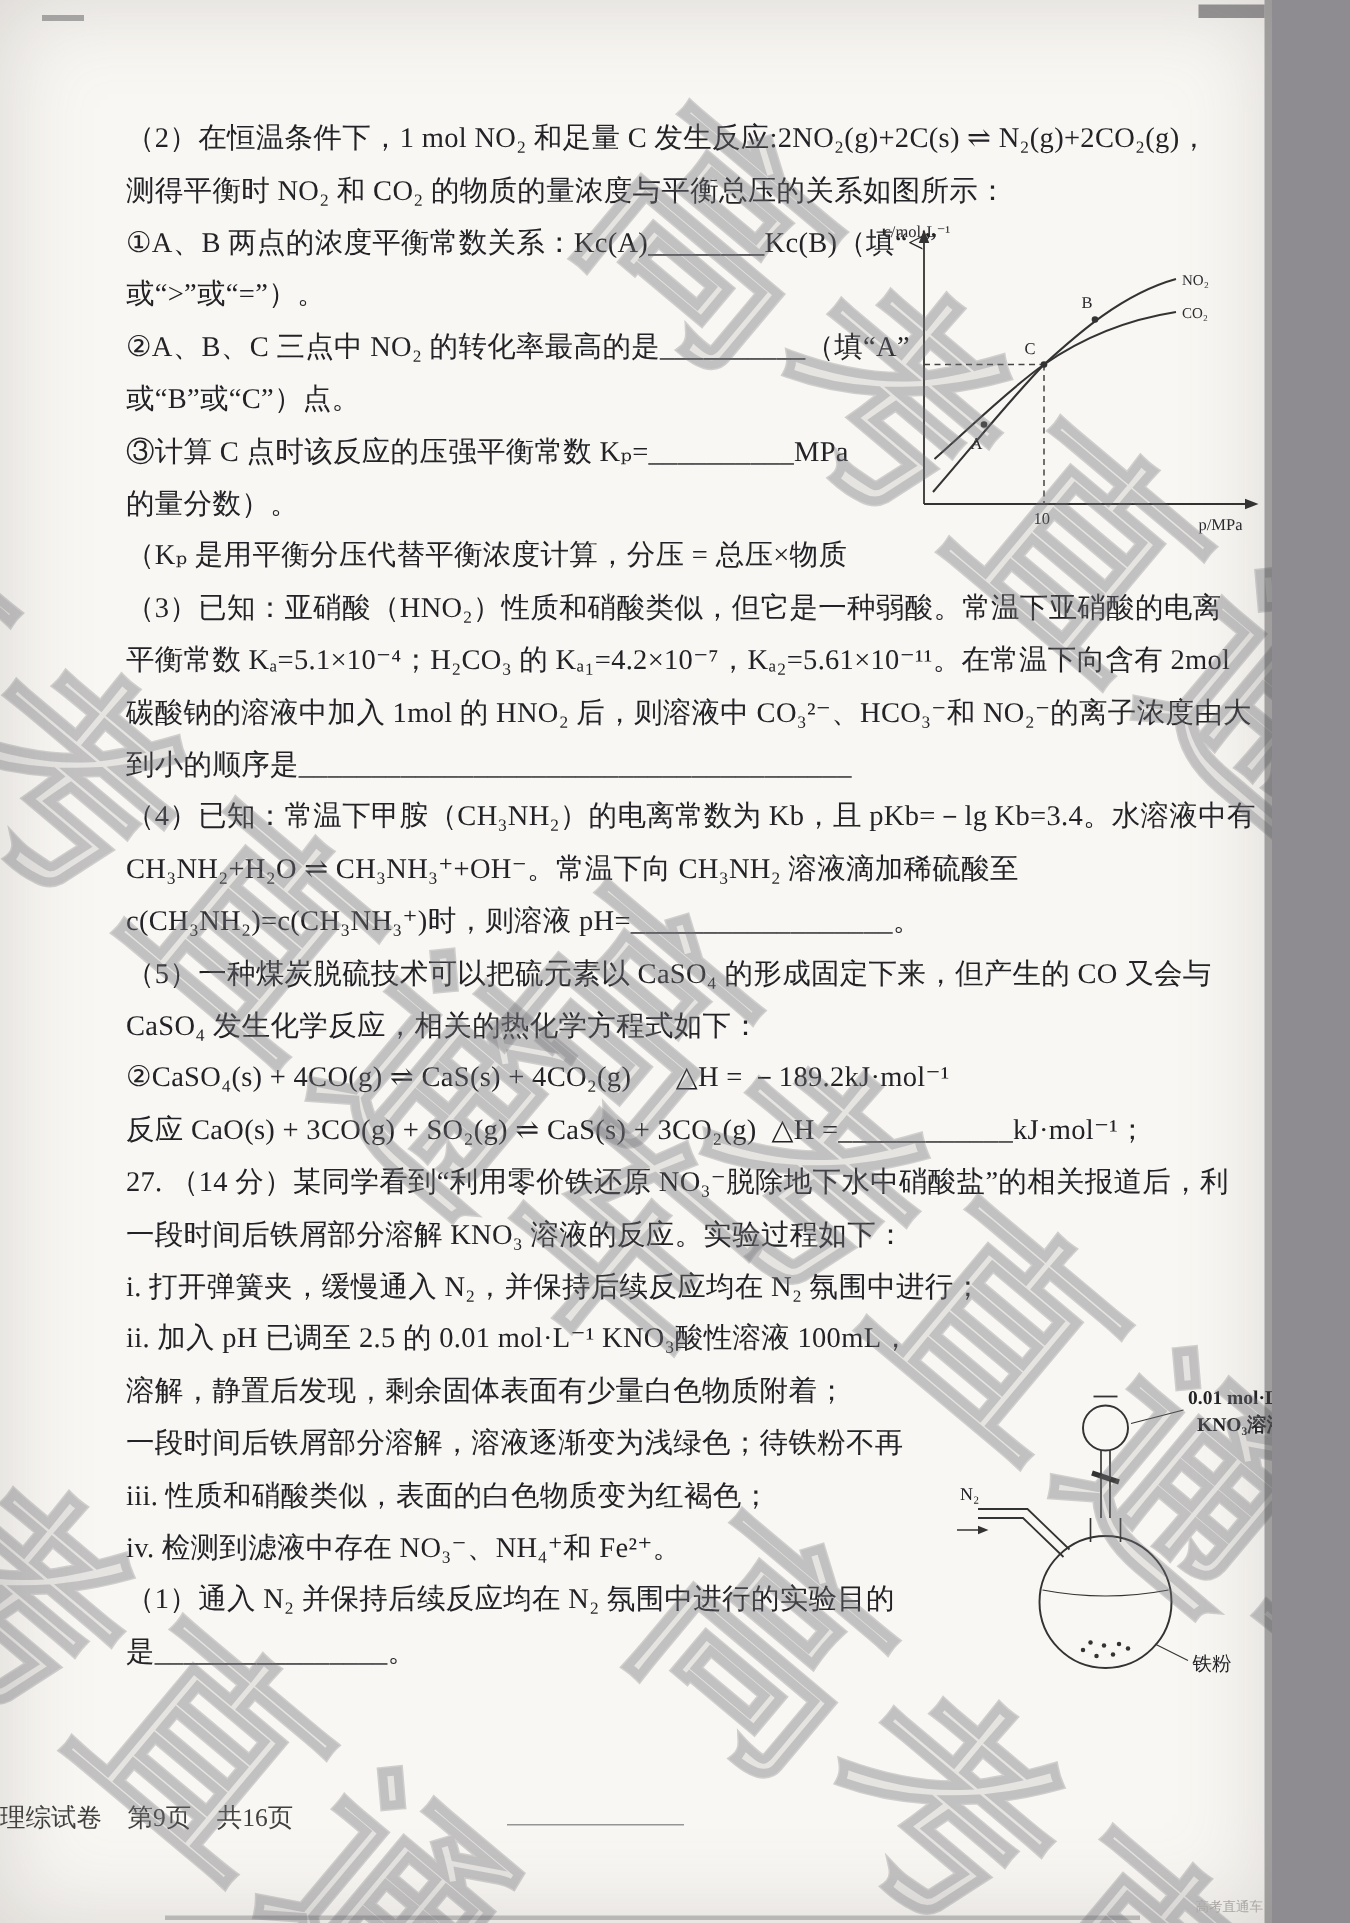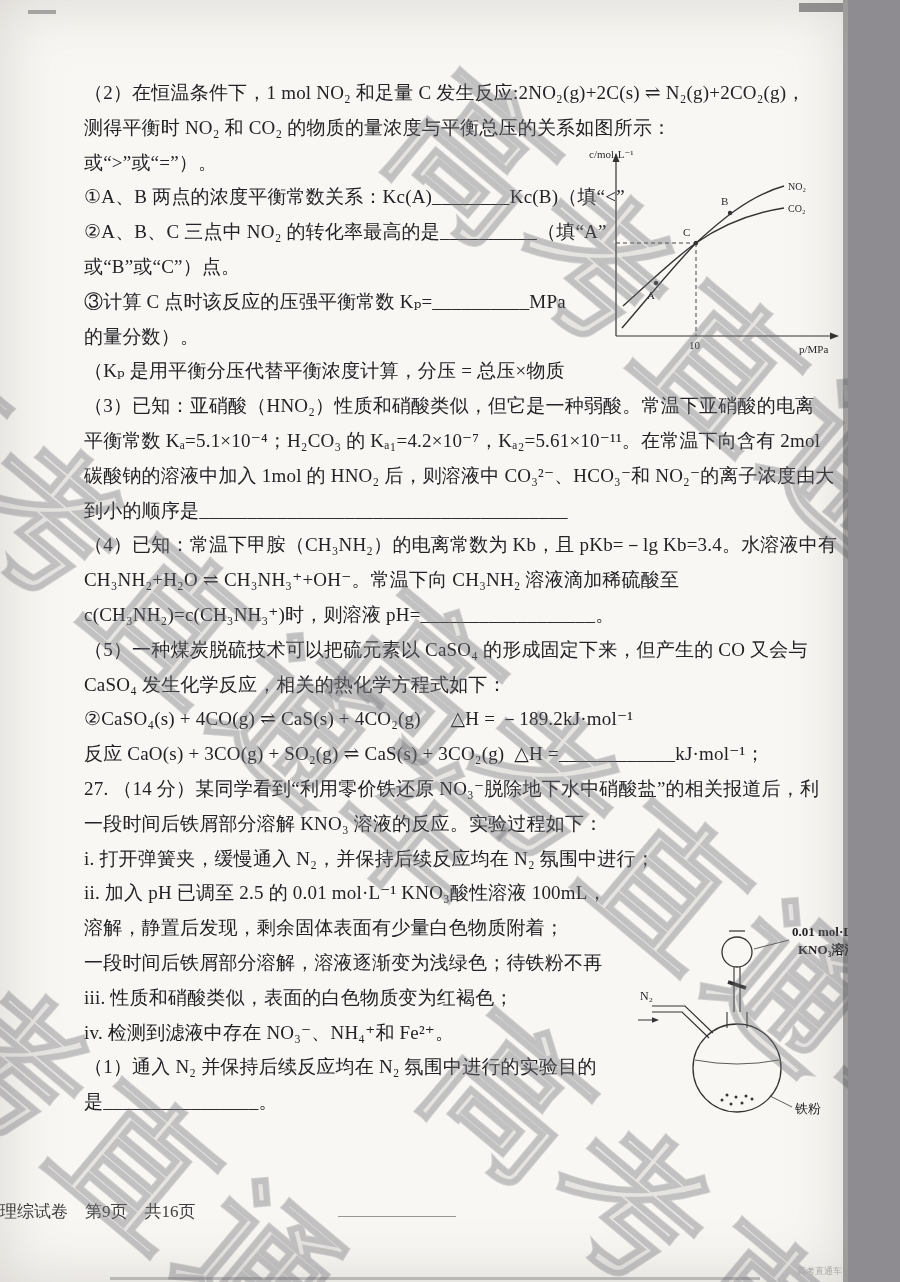--- a/index.html
+++ b/index.html
@@ -71,22 +71,22 @@
     background: rgba(70,70,72,0.55); z-index: 3; }
 </style>
 </head>
 <body>
 
 <div class="page">
 
   <div class="content">
     <div class="line">（2）在恒温条件下，1 mol NO₂ 和足量 C 发生反应:2NO₂(g)+2C(s) ⇌ N₂(g)+2CO₂(g)，</div>
     <div class="line">测得平衡时 NO₂ 和 CO₂ 的物质的量浓度与平衡总压的关系如图所示：</div>
+    <div class="line">①A、B 两点的浓度平衡常数关系：Kc(A)________Kc(B)（填“&lt;”</div>
     <div class="line">或“&gt;”或“=”）。</div>
-    <div class="line">①A、B 两点的浓度平衡常数关系：Kc(A)________Kc(B)（填“&lt;”</div>
     <div class="line">②A、B、C 三点中 NO₂ 的转化率最高的是__________（填“A”</div>
     <div class="line">或“B”或“C”）点。</div>
     <div class="line">③计算 C 点时该反应的压强平衡常数 Kₚ=__________MPa</div>
     <div class="line">的量分数）。</div>
     <div class="line">（Kₚ 是用平衡分压代替平衡浓度计算，分压 = 总压×物质</div>
     <div class="line">（3）已知：亚硝酸（HNO₂）性质和硝酸类似，但它是一种弱酸。常温下亚硝酸的电离</div>
     <div class="line">平衡常数 Kₐ=5.1×10⁻⁴；H₂CO₃ 的 Kₐ₁=4.2×10⁻⁷，Kₐ₂=5.61×10⁻¹¹。在常温下向含有 2mol</div>
     <div class="line">碳酸钠的溶液中加入 1mol 的 HNO₂ 后，则溶液中 CO₃²⁻、HCO₃⁻和 NO₂⁻的离子浓度由大</div>
     <div class="line">到小的顺序是______________________________________</div>
     <div class="line">（4）已知：常温下甲胺（CH₃NH₂）的电离常数为 Kb，且 pKb=－lg Kb=3.4。水溶液中有</div>

